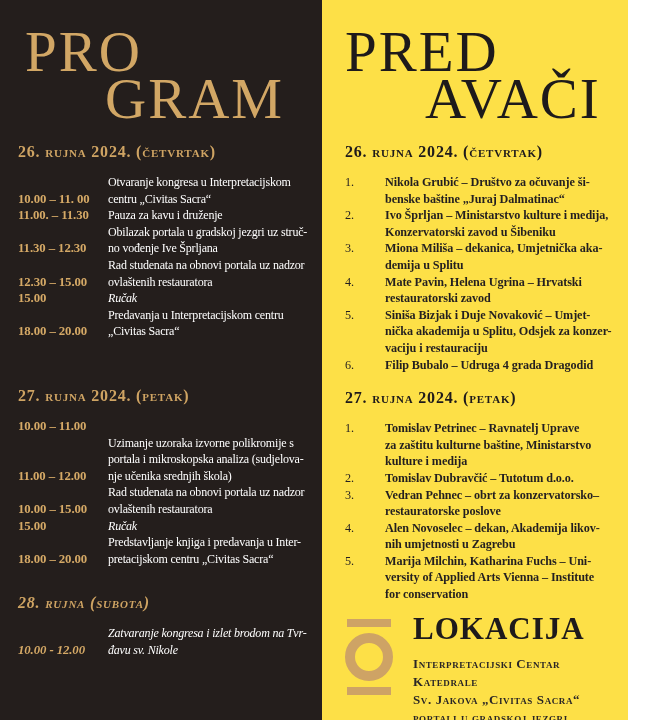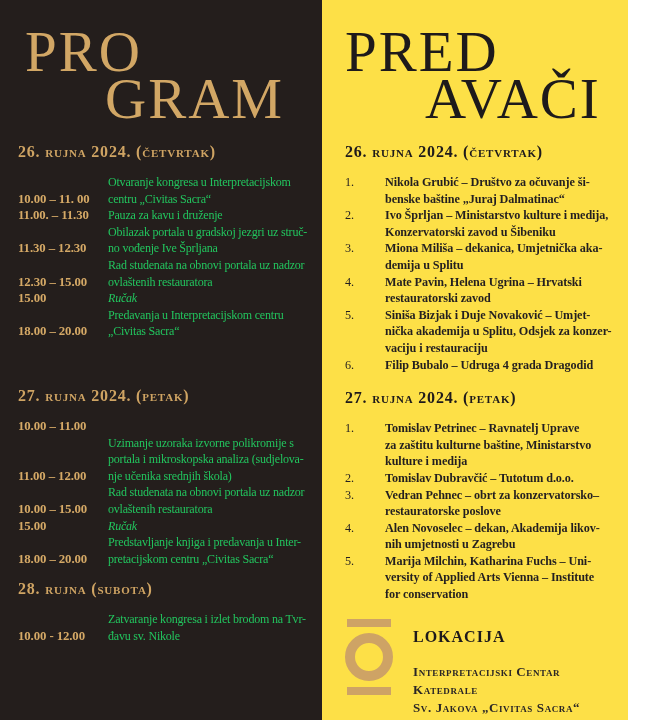--- a/index.html
+++ b/index.html
@@ -29,32 +29,32 @@
   .t-indent{margin-left:80px;}
   .day-heading{
     font-size:16px;line-height:20px;font-weight:bold;
     font-variant:small-caps;letter-spacing:0.8px;
     margin:0 0 12px 0;
   }
   .panel-left .day-heading{color:#CFA463;}
   .panel-right .day-heading{color:#1E1A1B;}
   .sec-l1{margin-top:20px;}
   .sec-l2{margin-top:46px;}
-  .sec-l3{margin-top:12px;}
+  .sec-l3{margin-top:26px;font-style:italic;}
   .sec-r1{margin-top:20px;}
   .sec-r2{margin-top:15px;}
   .prow{display:flex;align-items:flex-end;}
   .ptime{
     width:90px;flex-shrink:0;font-weight:bold;
     font-size:12.8px;line-height:16.6px;color:#D5A966;
     letter-spacing:-0.1px;
   }
   .pdesc{
     flex:1;font-size:12px;line-height:16.6px;
-    white-space:pre-line;letter-spacing:-0.2px;color:#22c55e;
+    white-space:pre-line;letter-spacing:-0.2px;color:#ffffff;
   }
   .italic{font-style:italic;}
   .srow{display:flex;align-items:flex-start;}
   .snum{
     width:40px;flex-shrink:0;font-size:12.2px;line-height:16.6px;
   }
   .stext{
     flex:1;font-size:12.2px;line-height:16.6px;letter-spacing:-0.1px;
   }
   .sname{font-weight:bold;}
@@ -67,22 +67,22 @@
   .logo .bar{
     display:block;width:44px;height:8px;background:#CEA365;
   }
   .logo .ring{
     display:block;width:48px;height:48px;box-sizing:border-box;
     border:10px solid #CEA365;border-radius:50%;margin:6px 0;
     background:transparent;
   }
   .loc-text{margin-left:20px;}
   .loc-title{
-    font-size:16px;line-height:28px;font-weight:bold;
-    letter-spacing:1px;margin:8px 0 12px 0;color:#1E1A1B;
+    font-size:31px;line-height:28px;font-weight:bold;
+    letter-spacing:1px;margin:0 0 12px 0;color:#1E1A1B;
   }
   .loc-line{
     font-size:13px;line-height:18px;font-weight:bold;
     font-variant:small-caps;letter-spacing:0.6px;color:#2A2626;
   }
 </style>
 </head>
 <body>
 
 <div class="page">

